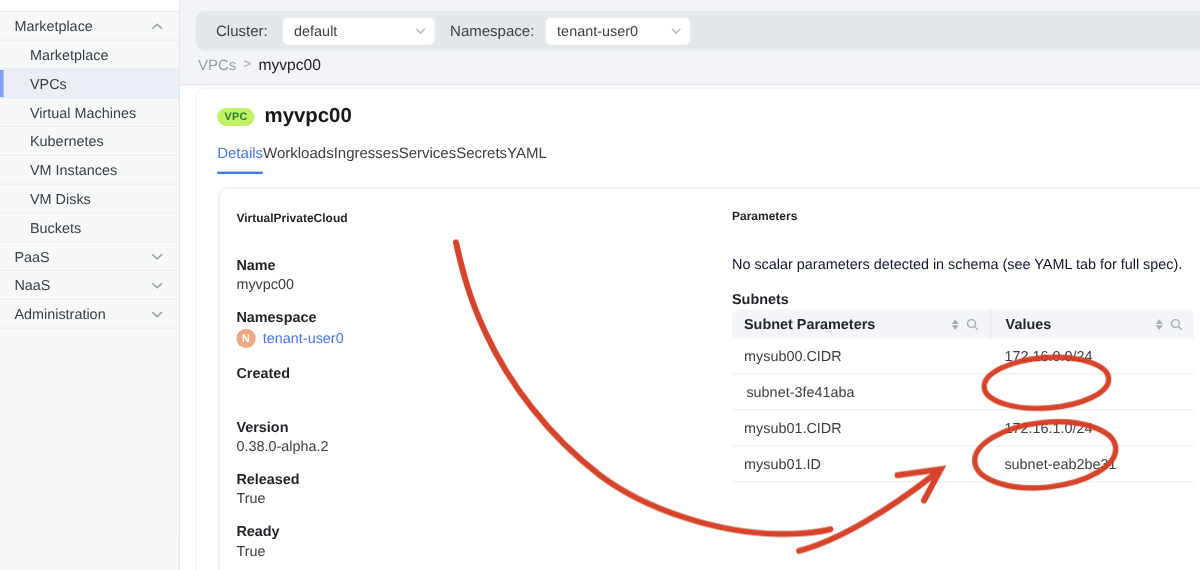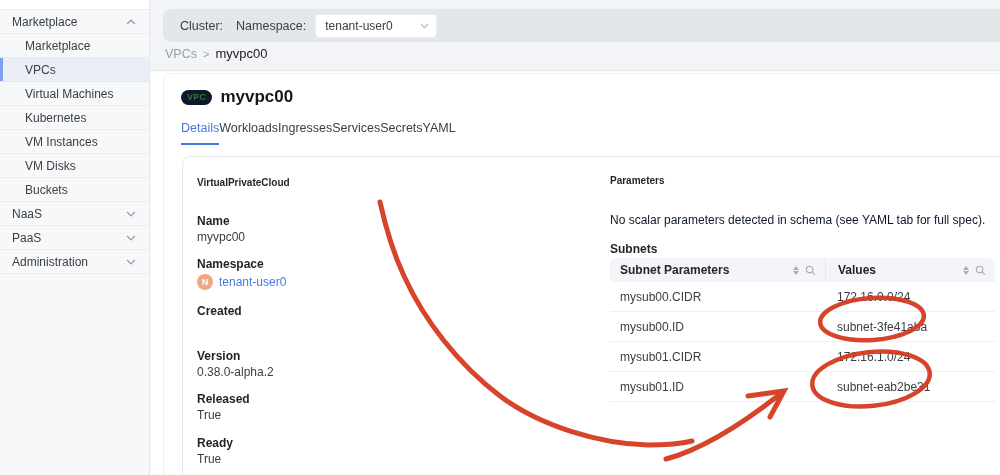--- a/index.html
+++ b/index.html
@@ -29,21 +29,21 @@
   .sel-namespace { width:120px; margin-left:10px; }
   .ns-label { margin-left:13px; }
   .breadcrumb { position:absolute; left:15px; top:46px; display:flex; align-items:center; gap:6px; }
   .bc-parent { font-size:12.5px; color:#9aa0a6; cursor:pointer; }
   .bc-sep { font-size:11px; color:#9aa0a6; }
   .bc-current { font-size:13px; color:#202124; }
 
   
   .card { position:absolute; left:13px; top:73px; width:900px; height:450px; background:#fff; border:1px solid #edeff2; border-radius:8px; }
   .title-row { position:absolute; left:17px; top:13px; display:flex; align-items:center; gap:8px; }
-  .vpc-badge { background:#0f172a; color:#2c7a2f; font-size:9px; font-weight:bold; letter-spacing:.3px; padding:2.5px 6px; border-radius:9px; }
+  .vpc-badge { background:#bef264; color:#2c7a2f; font-size:9px; font-weight:bold; letter-spacing:.3px; padding:2.5px 6px; border-radius:9px; }
   .page-title { font-size:17px; font-weight:bold; color:#17181a; }
   .tabs { position:absolute; left:17px; top:47px; display:flex; }
   .tab { font-size:12.5px; color:#3c4043; padding-bottom:8px; cursor:pointer; border-bottom:2px solid transparent; }
   .tab.active { color:#4678e3; border-bottom:2px solid #4678e3; }
 
   
   .sub-card { position:absolute; left:18px; top:82px; width:880px; height:380px; border:1px solid #e6e8eb; border-radius:8px; background:#fff; }
   .sc-heading { position:absolute; font-size:10px; font-weight:bold; color:#1f2226; }
   .h-left { left:14px; top:20px; }
   .h-right { left:427px; top:18px; }
@@ -105,29 +105,29 @@
     <div class="sb-row sub">
       <span>VM Instances</span>
     </div>
     <div class="sb-row sub">
       <span>VM Disks</span>
     </div>
     <div class="sb-row sub">
       <span>Buckets</span>
     </div>
     <div class="sb-row hdr">
+      <span>PaaS</span>
+      <span class="caret">
+          <svg width="10" height="6" viewBox="0 0 10 6">
+            <path d="M1 1 L5 4.8 L9 1" fill="none" stroke="currentColor" stroke-width="1.3"></path>
+          </svg>
+        </span>
+    </div>
+    <div class="sb-row hdr">
       <span>NaaS</span>
-      <span class="caret">
-          <svg width="10" height="6" viewBox="0 0 10 6">
-            <path d="M1 1 L5 4.8 L9 1" fill="none" stroke="currentColor" stroke-width="1.3"></path>
-          </svg>
-        </span>
-    </div>
-    <div class="sb-row hdr">
-      <span>PaaS</span>
       <span class="caret">
           <svg width="10" height="6" viewBox="0 0 10 6">
             <path d="M1 1 L5 4.8 L9 1" fill="none" stroke="currentColor" stroke-width="1.3"></path>
           </svg>
         </span>
     </div>
     <div class="sb-row hdr">
       <span>Administration</span>
       <span class="caret">
           <svg width="10" height="6" viewBox="0 0 10 6">
@@ -136,20 +136,28 @@
         </span>
     </div>
     <div class="sb-fill"></div>
   </div>
 
   <div class="main">
     <div class="topzone"></div>
 
     <div class="cluster-bar">
       <span class="tb-label">Cluster:</span>
+      <div class="select sel-cluster">
+        <span>default</span>
+        <span class="chev">
+            <svg width="9" height="6" viewBox="0 0 9 6">
+              <path d="M1 1 L4.5 4.6 L8 1" fill="none" stroke="currentColor" stroke-width="1.2"></path>
+            </svg>
+          </span>
+      </div>
       <span class="tb-label ns-label">Namespace:</span>
       <div class="select sel-namespace">
         <span>tenant-user0</span>
         <span class="chev">
             <svg width="9" height="6" viewBox="0 0 9 6">
               <path d="M1 1 L4.5 4.6 L8 1" fill="none" stroke="currentColor" stroke-width="1.2"></path>
             </svg>
           </span>
       </div>
     </div>
@@ -237,21 +245,20 @@
                   </span>
               </span>
             </div>
           </div>
 
           <div class="t-row">
             <div class="t-cell c1">mysub00.CIDR</div>
             <div class="t-cell c2">172.16.0.0/24</div>
           </div>
           <div class="t-row">
-            <div class="t-cell c1">mysub00.ID</div>
             <div class="t-cell c2">subnet-3fe41aba</div>
           </div>
           <div class="t-row">
             <div class="t-cell c1">mysub01.CIDR</div>
             <div class="t-cell c2">172.16.1.0/24</div>
           </div>
           <div class="t-row">
             <div class="t-cell c1">mysub01.ID</div>
             <div class="t-cell c2">subnet-eab2be31</div>
           </div>

